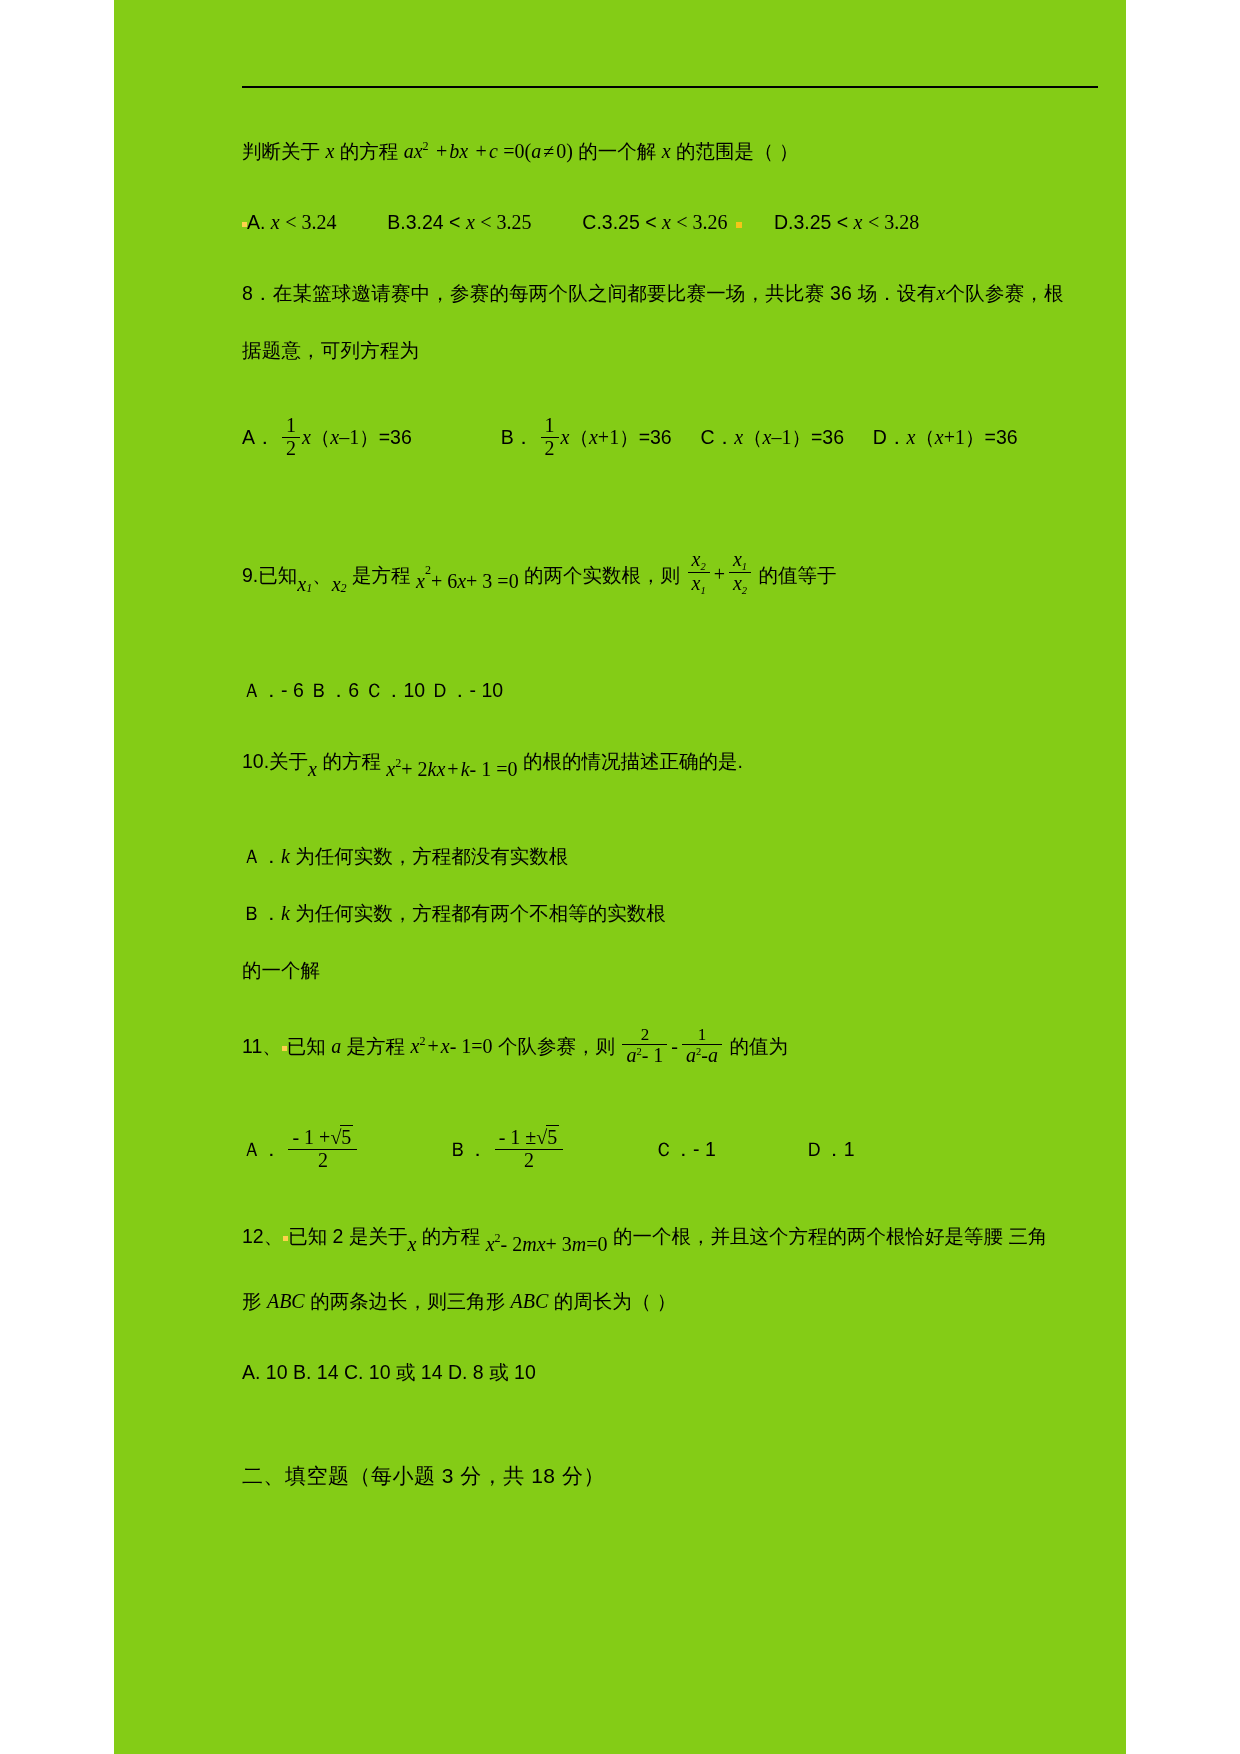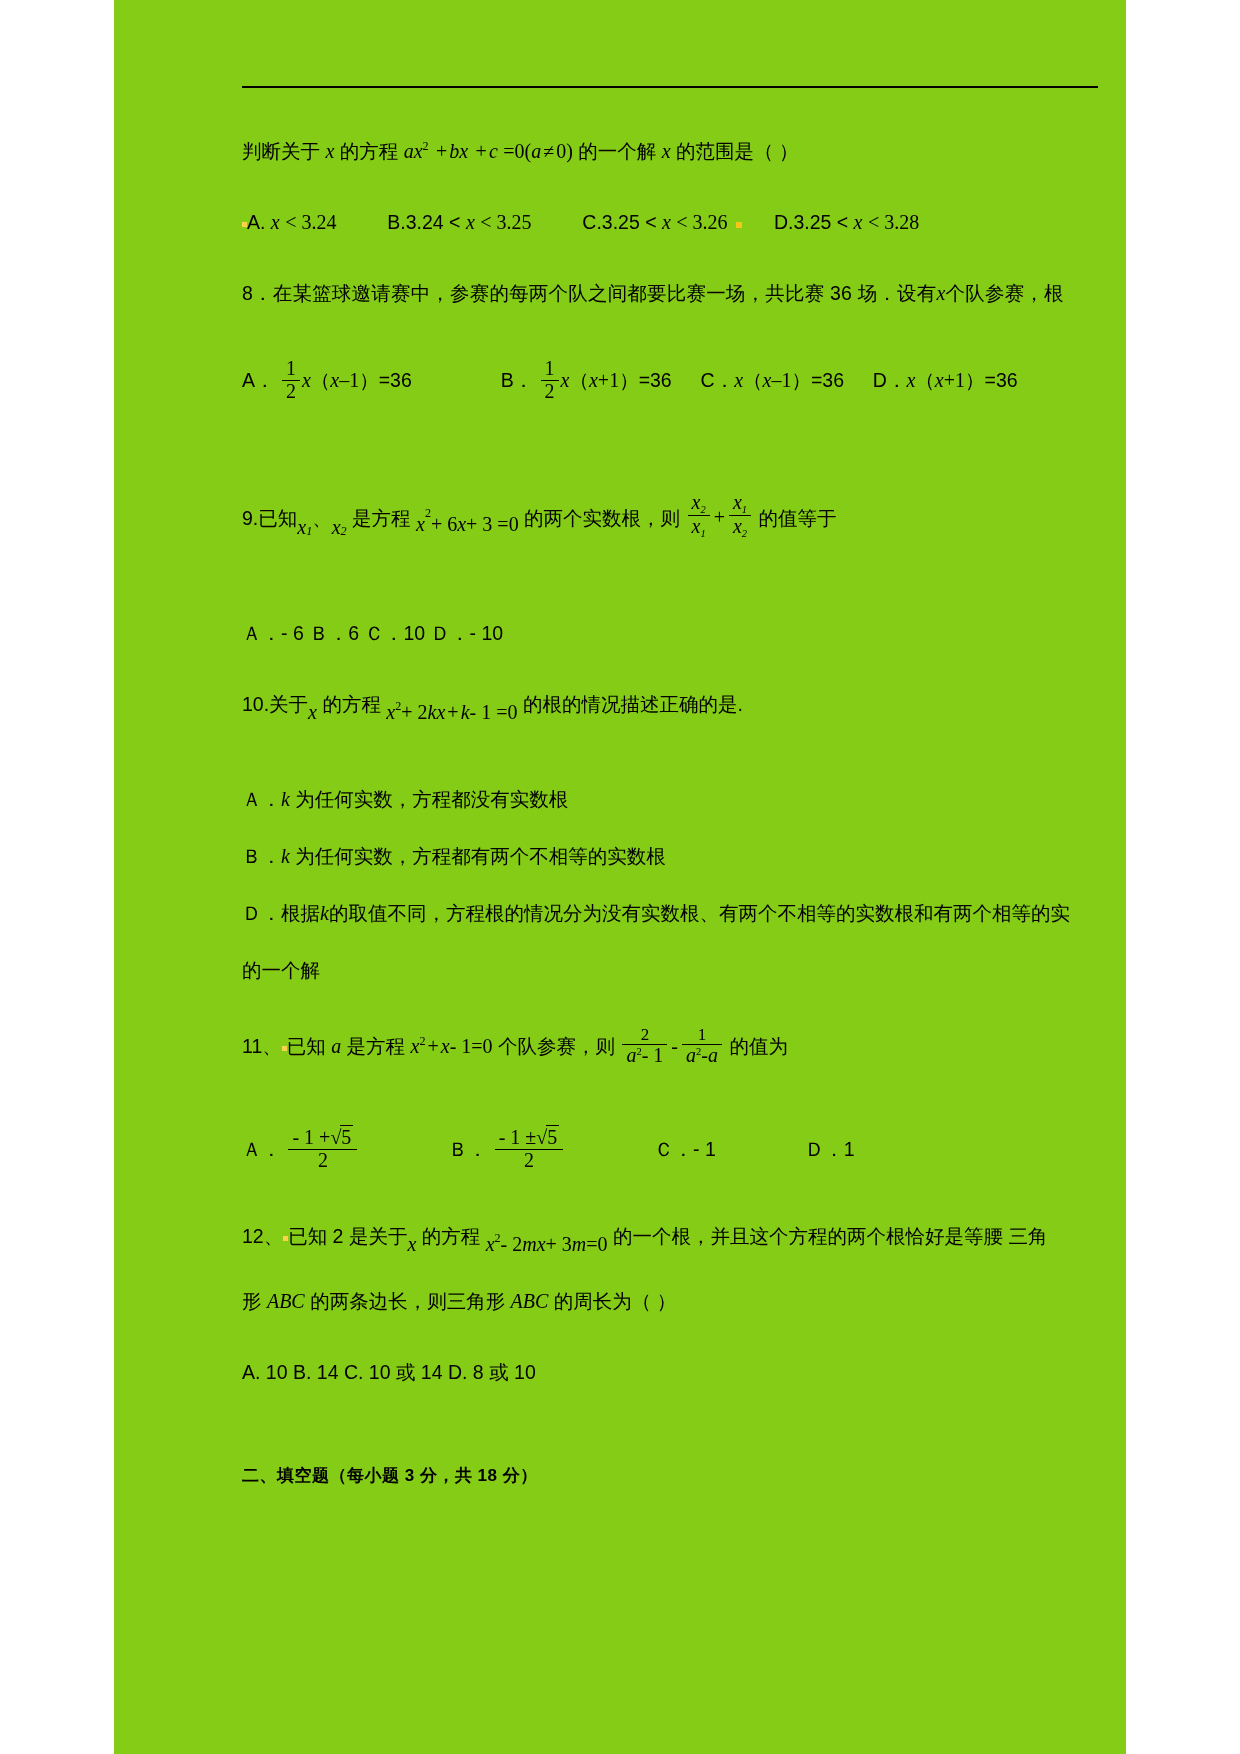--- a/index.html
+++ b/index.html
@@ -116,22 +116,22 @@
   }
   .hl-dot {
     display: inline-block;
     width: 6px;
     height: 6px;
     background: #f5c518;
     vertical-align: 1px;
     margin: 0 3px;
   }
   .sec-head {
-    font-size: 17px;
-    font-weight: bold;
+    font-size: 21px;
+    font-weight: normal;
     line-height: 57px;
     letter-spacing: 0.5px;
   }
   .opt-sp { display: inline-block; width: 40px; }
   .opt-sp-lg { display: inline-block; width: 78px; }
   .opt-sp-sm { display: inline-block; width: 18px; }
 </style>
 </head>
 <body>
 
@@ -171,20 +171,23 @@
       <span class="opt-sp-sm"></span>
       <span>D.3.25 &lt;</span>
       <span class="mi">x</span>
       <span class="mn">&lt; 3.28</span>
     </div>
 
     <div class="gap-sm"></div>
 
     <div class="para">
       <span>8．在某篮球邀请赛中，参赛的每两个队之间都要比赛一场，共比赛 36 场．设有</span><span class="mi">x</span><span>个队参赛，根</span>
+    </div>
+    <div class="para">
+      <span>据题意，可列方程为</span>
     </div>
 
     <div class="gap-md"></div>
 
     <div class="opts">
       <span>A．</span>
       <span class="frac">
         <span class="num">1</span>
         <span class="den">2</span>
       </span><span class="mi">x</span><span>（</span><span class="mi">x</span><span class="mn">–1</span><span>）=36</span>
@@ -235,23 +238,20 @@
 
     <div class="opts">
       <span>Ａ．</span><span class="mi">k</span>
       <span>为任何实数，方程都没有实数根</span>
     </div>
     <div class="opts">
       <span>Ｂ．</span><span class="mi">k</span>
       <span>为任何实数，方程都有两个不相等的实数根</span>
     </div>
     <div class="opts">
-      <span>Ｄ．根据</span><span class="mi">k</span><span>的取值不同，方程根的情况分为没有实数根、有两个不相等的实数根和有两个相等的实</span>
-    </div>
-    <div class="opts">
       <span>的一个解</span>
     </div>
 
     <div class="gap-sm"></div>
 
     <div class="q-line">
       <span>11、</span><span class="hl"></span><span>已知</span>
       <span class="mi">a</span>
       <span>是方程</span>
       <span class="mi">x</span><sup class="expn">2</sup><span class="mo">+</span><span class="mi">x</span><span class="mn">- 1=0</span>

